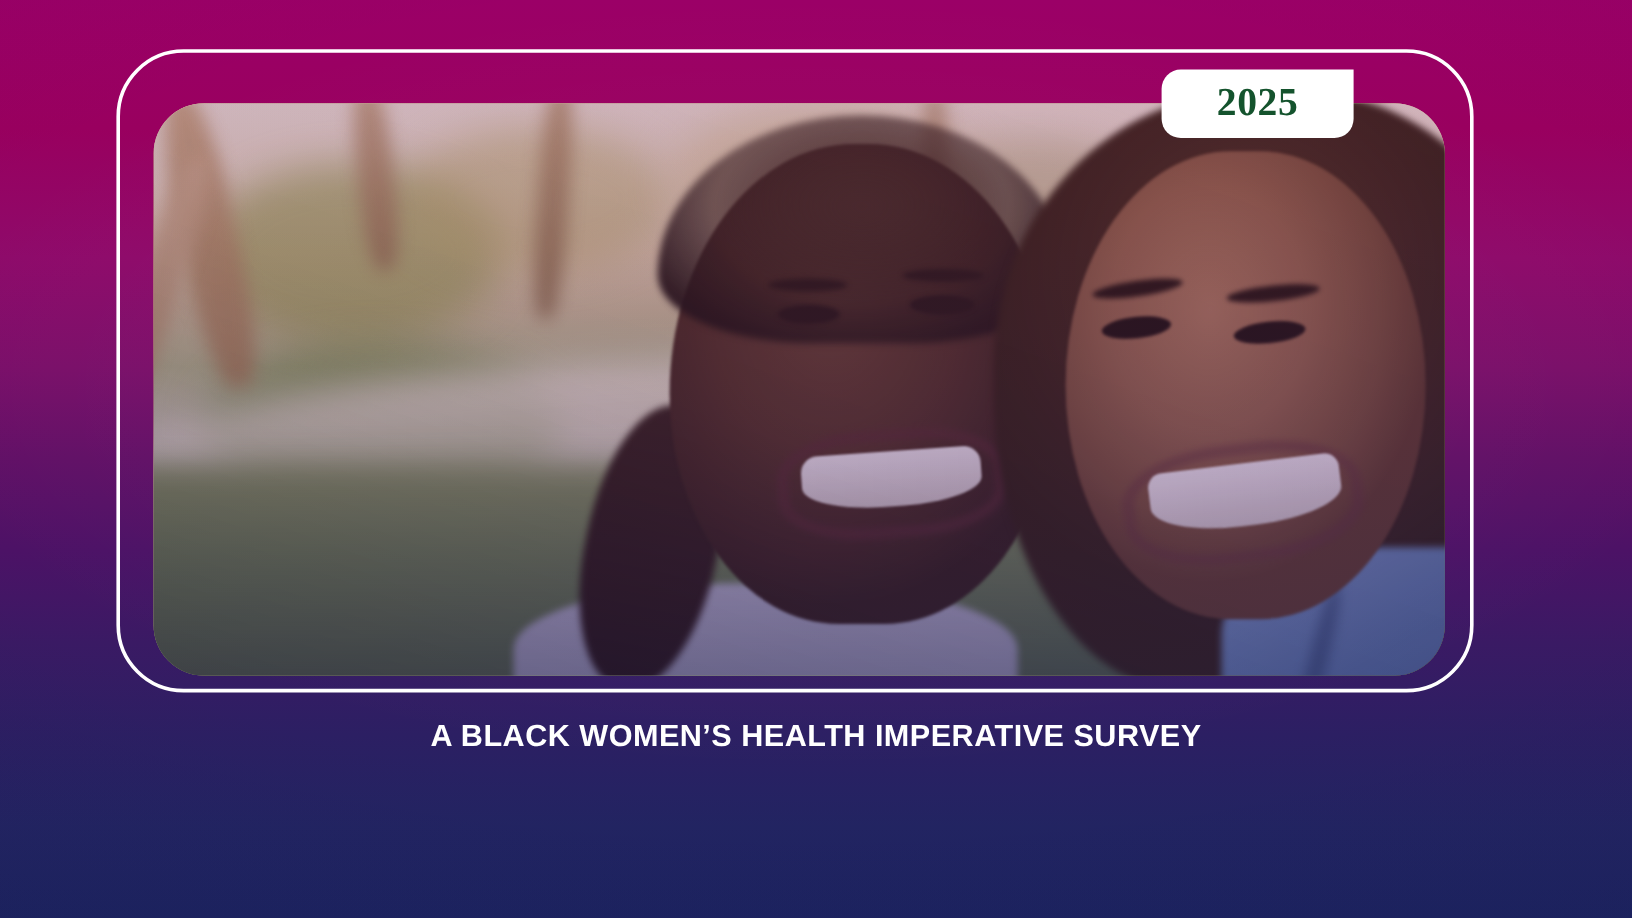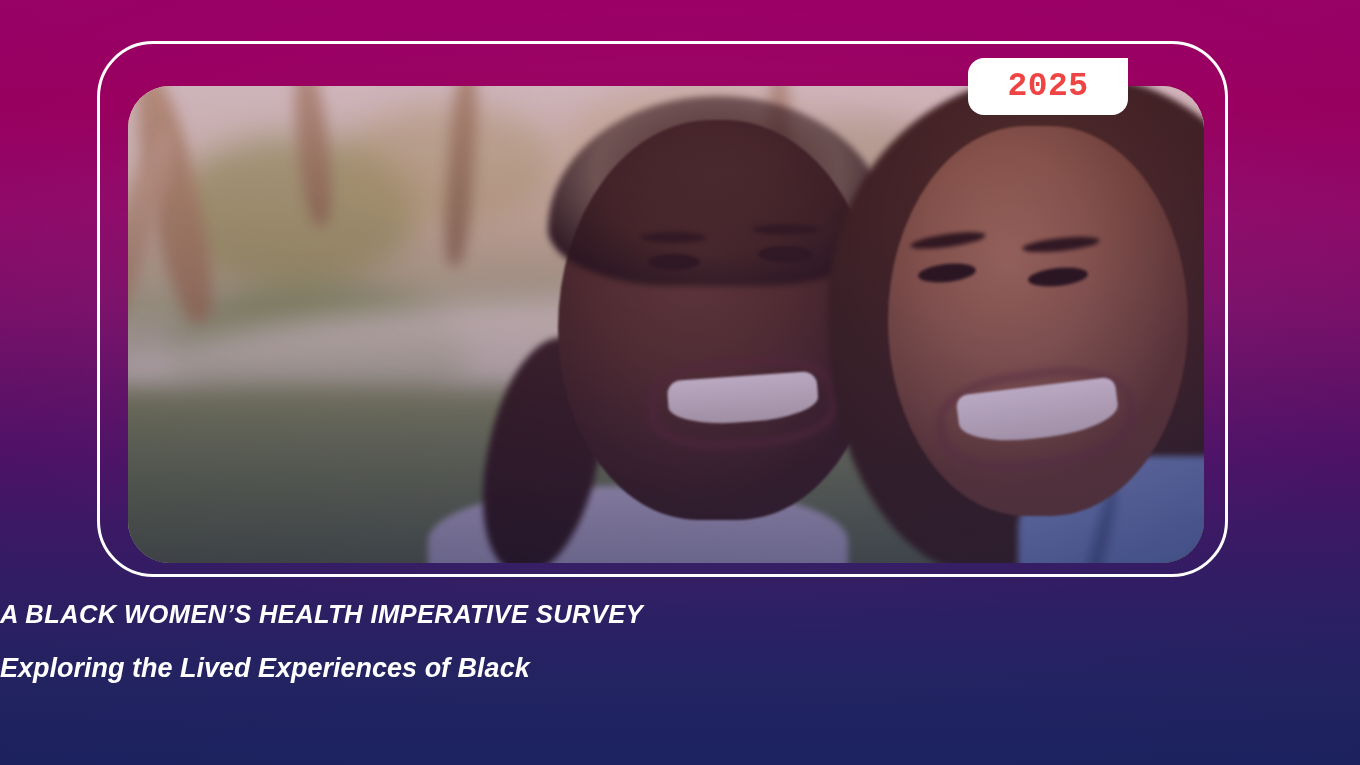--- a/index.html
+++ b/index.html
@@ -199,27 +199,27 @@
   }
 
   
   .badge{
     position:absolute;left:968px;top:58px;width:160px;height:57px;
     background:#ffffff;z-index:6;
     border-radius:16px 0 16px 16px;
     display:flex;align-items:center;justify-content:center;
   }
   .badge-text{
-    color:#ef4444;font-size:33px;font-weight:bold;letter-spacing:.5px;
-    line-height:1;font-family:Liberation Mono, monospace;
+    color:#14532d;font-size:33px;font-weight:bold;letter-spacing:.5px;
+    line-height:1;font-family:Liberation Serif, serif;
   }
 
   
   .caption{
-    position:absolute;left:0;top:600px;width:1360px;z-index:5;text-align:left;font-style:italic;
+    position:absolute;left:0;top:600px;width:1360px;z-index:5;text-align:center;
   }
   .eyebrow{
     color:#ffffff;font-size:25.5px;font-weight:bold;letter-spacing:.4px;
     text-transform:uppercase;line-height:1.1;margin:0 0 22px 0;
   }
   .subtitle{
     color:#ffffff;font-size:27px;font-weight:bold;line-height:1.35;margin:0;
   }
   .subtitle span{display:block;}
 </style>
@@ -277,17 +277,16 @@
 
   <div class="frame"></div>
 
   <div class="badge">
     <span class="badge-text">2025</span>
   </div>
 
   <div class="caption">
     <div class="eyebrow">A BLACK WOMEN’S HEALTH IMPERATIVE SURVEY</div>
     <div class="subtitle">
-      <span>Exploring the Lived Experiences of Black</span>
     </div>
   </div>
 
 </div>
 
 </body></html>

